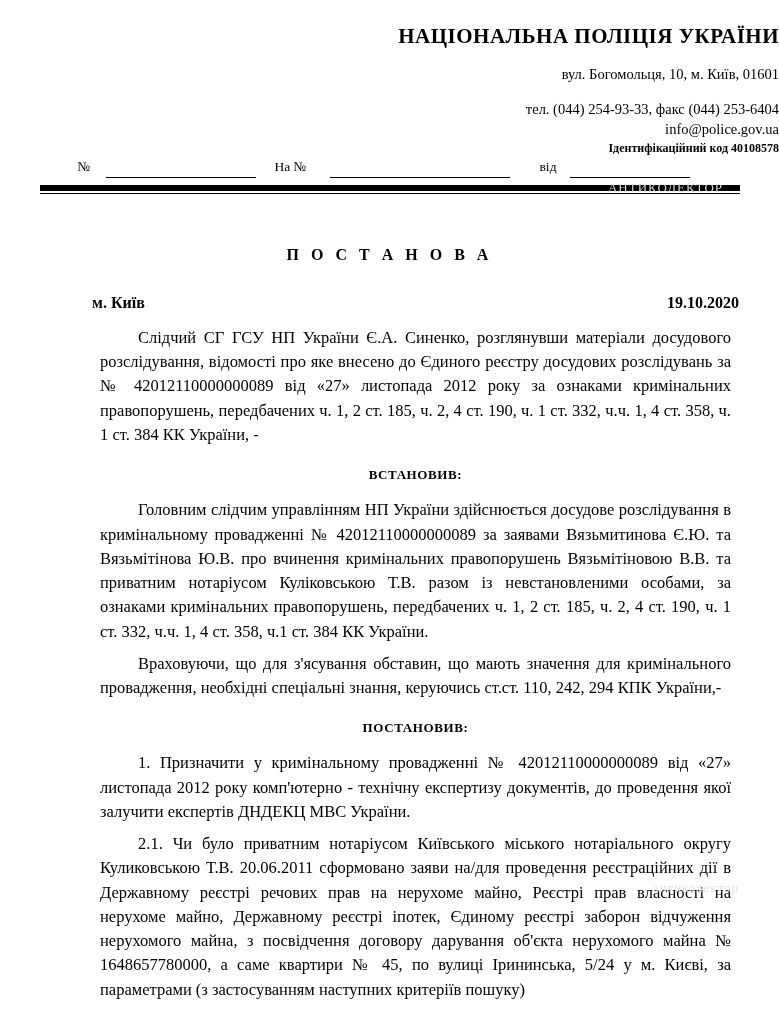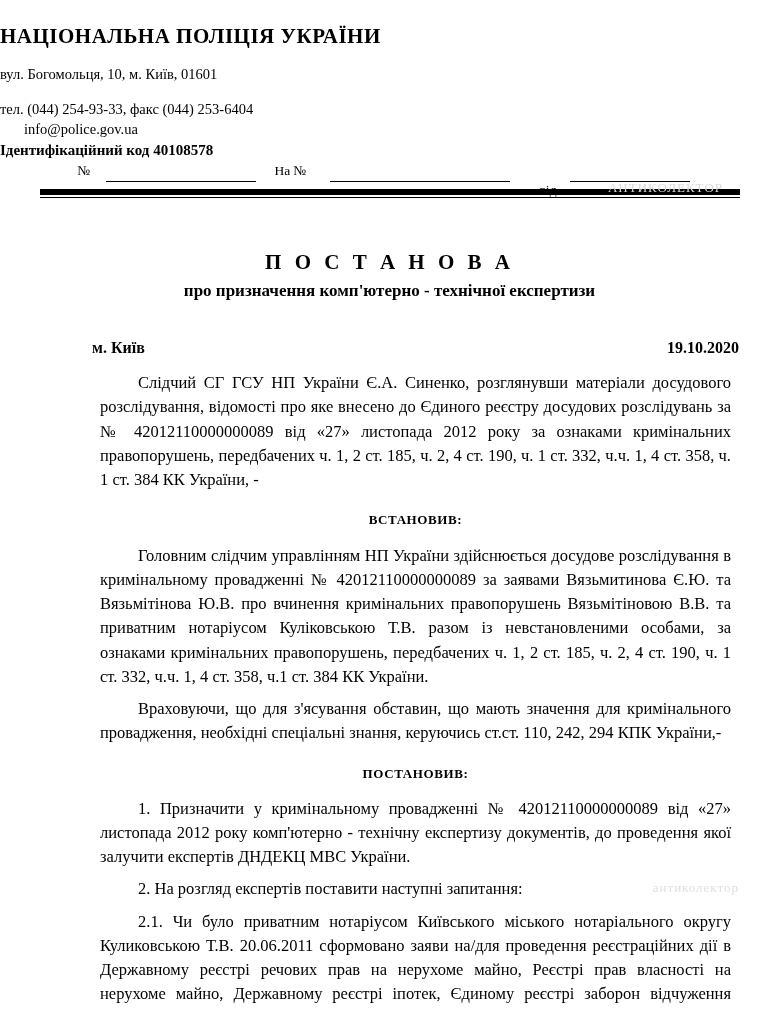--- a/index.html
+++ b/index.html
@@ -16,41 +16,41 @@
     overflow: hidden;
   }
   .page {
     position: relative;
     width: 779px;
     height: 1009px;
     padding: 0;
     box-sizing: border-box;
   }
   .letterhead {
-    text-align: left;
+    text-align: right;
     padding-top: 24px;
   }
   .org-title {
     font-size: 21px;
     font-weight: bold;
     letter-spacing: 0.5px;
     line-height: 1.2;
   }
   .org-line {
     font-size: 14.5px;
     line-height: 1.38;
     margin-top: 15px;
   }
   .org-email {
     font-size: 14.5px;
     line-height: 1.38;
     margin-left: 24px;
   }
   .org-code {
-    font-size: 15px;
+    font-size: 12px;
     font-weight: bold;
     line-height: 1.4;
     margin-top: 1px;
   }
   .ref-row {
     position: relative;
     width: 640px;
     margin: 2px auto 0 auto;
     height: 20px;
     font-size: 13.5px;
@@ -63,21 +63,20 @@
   .ref-no2 {
     position: absolute;
     left: 205px;
     top: 0;
     text-align: center;
   }
   .ref-from {
     position: absolute;
     left: 470px;
     top: 0;
-    margin-top: 19px;
   }
   .ref-line {
     position: absolute;
     bottom: 1px;
     height: 1px;
     background: #000;
   }
   .rl1 { left: 36px; width: 150px; }
   .rl2 { left: 260px; width: 180px; }
   .rl3 { left: 500px; width: 120px; }
@@ -93,32 +92,32 @@
     margin: 2px auto 0 auto;
     height: 1px;
     background: #000000;
   }
 
   .doc-title-block {
     text-align: center;
     margin-top: 52px;
   }
   .doc-title {
-    font-size: 21px;
+    font-size: 16px;
     font-weight: bold;
     letter-spacing: 4px;
   }
   .doc-subtitle {
     font-size: 17px;
     font-weight: bold;
     margin-top: 6px;
   }
 
   .place-date {
-    margin-top: 38px;
+    margin-top: 30px;
     padding: 0 40px 0 92px;
     display: flex;
     justify-content: space-between;
     font-size: 16px;
     font-weight: bold;
   }
 
   .body-text {
     margin-top: 14px;
     padding: 0 40px 0 92px;
@@ -184,32 +183,30 @@
     <span class="ref-line rl2"></span>
     <span class="ref-from">від</span>
     <span class="ref-line rl3"></span>
   </div>
 
   <div class="rule-thick"></div>
   <div class="rule-thin"></div>
 
   <div class="doc-title-block">
     <div class="doc-title">П О С Т А Н О В А</div>
-    <div class="doc-subtitle">про призначення комп'ютерно - технічної експертизи</div>
   </div>
 
   <div class="place-date">
     <span>м. Київ</span>
     <span>19.10.2020</span>
   </div>
 
   <div class="body-text">
     <p>Слідчий СГ ГСУ НП України Є.А. Синенко, розглянувши матеріали досудового розслідування, відомості про яке внесено до Єдиного реєстру досудових розслідувань за  № 42012110000000089 від «27» листопада 2012 року за ознаками кримінальних правопорушень, передбачених ч. 1, 2 ст. 185, ч. 2, 4 ст. 190, ч. 1  ст. 332, ч.ч. 1, 4 ст. 358, ч. 1 ст. 384 КК України, -</p>
     <div class="section-heading">ВСТАНОВИВ:</div>
     <p>Головним слідчим управлінням НП України здійснюється досудове розслідування в кримінальному провадженні № 42012110000000089 за заявами Вязьмитинова Є.Ю. та Вязьмітінова Ю.В. про вчинення кримінальних правопорушень Вязьмітіновою В.В. та приватним нотаріусом Куліковською Т.В. разом із невстановленими особами, за ознаками кримінальних правопорушень, передбачених ч. 1, 2 ст. 185, ч. 2, 4 ст. 190, ч. 1 ст. 332, ч.ч. 1, 4 ст. 358, ч.1 ст. 384 КК України.</p>
     <p>Враховуючи, що для з'ясування обставин, що мають значення для кримінального провадження, необхідні спеціальні знання, керуючись ст.ст. 110, 242, 294 КПК України,-</p>
     <div class="section-heading">ПОСТАНОВИВ:</div>
     <p>1.  Призначити у кримінальному провадженні № 42012110000000089 від «27» листопада 2012 року комп'ютерно - технічну експертизу документів, до проведення якої залучити експертів ДНДЕКЦ МВС України.</p>
-    <p>2. На розгляд експертів поставити наступні запитання:</p>
     <p>2.1. Чи було приватним нотаріусом Київського міського нотаріального округу Куликовською Т.В. 20.06.2011 сформовано заяви на/для проведення реєстраційних дії в Державному реєстрі речових прав на нерухоме майно, Реєстрі прав власності на нерухоме майно, Державному реєстрі іпотек, Єдиному реєстрі заборон відчуження нерухомого майна, з посвідчення договору дарування об'єкта нерухомого майна № 1648657780000, а саме квартири № 45, по вулиці Ірининська, 5/24 у м. Києві, за параметрами (з застосуванням наступних критеріїв пошуку)</p>
   </div>
 
 </div>
 
 </body></html>

